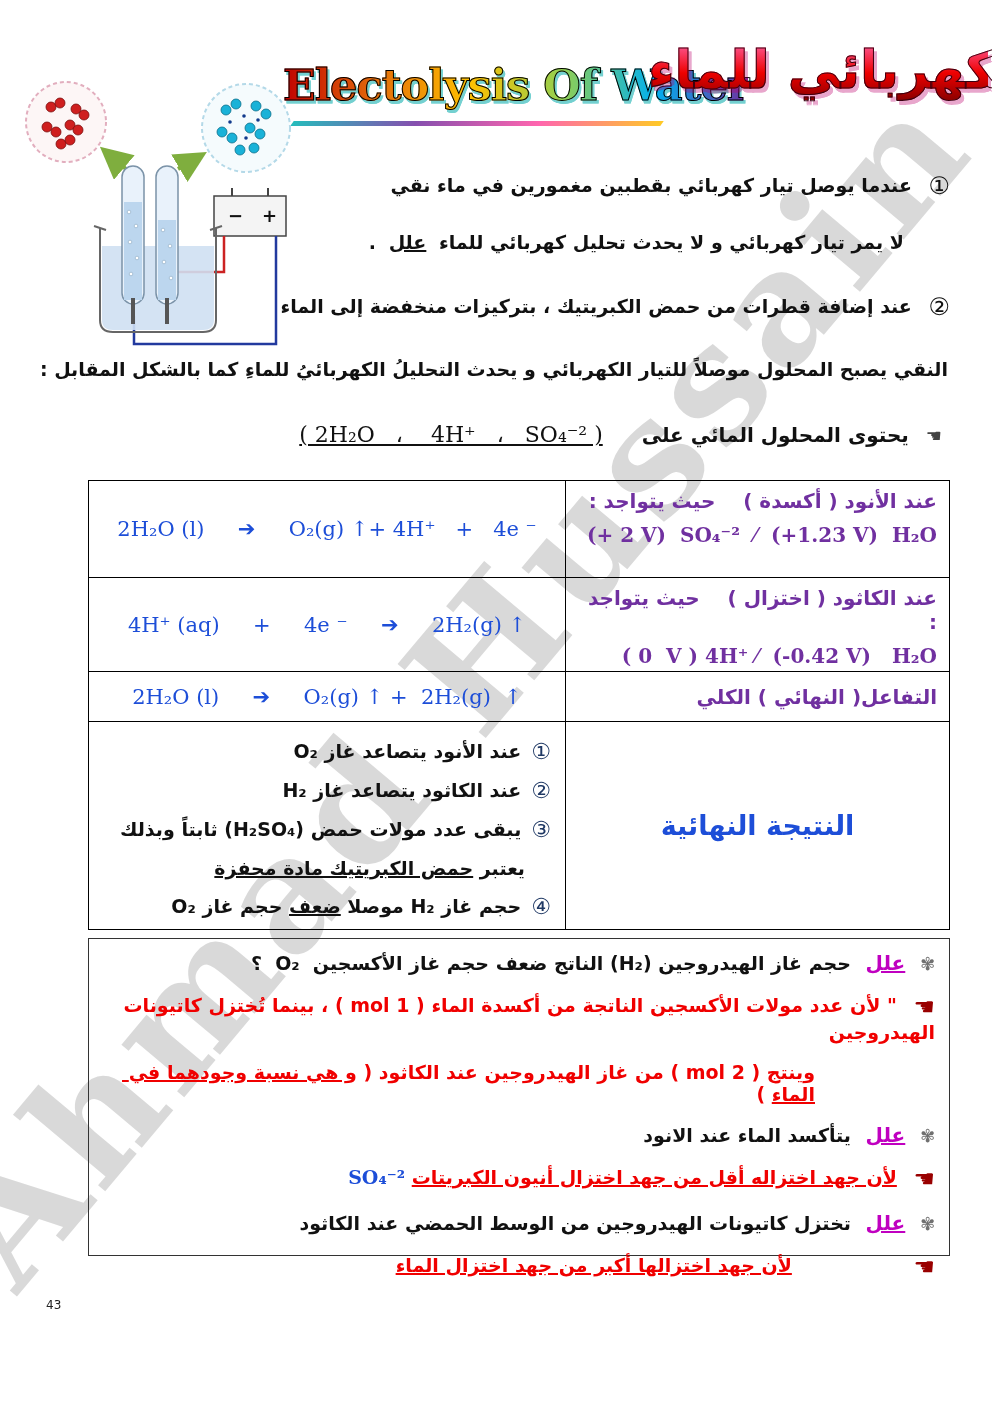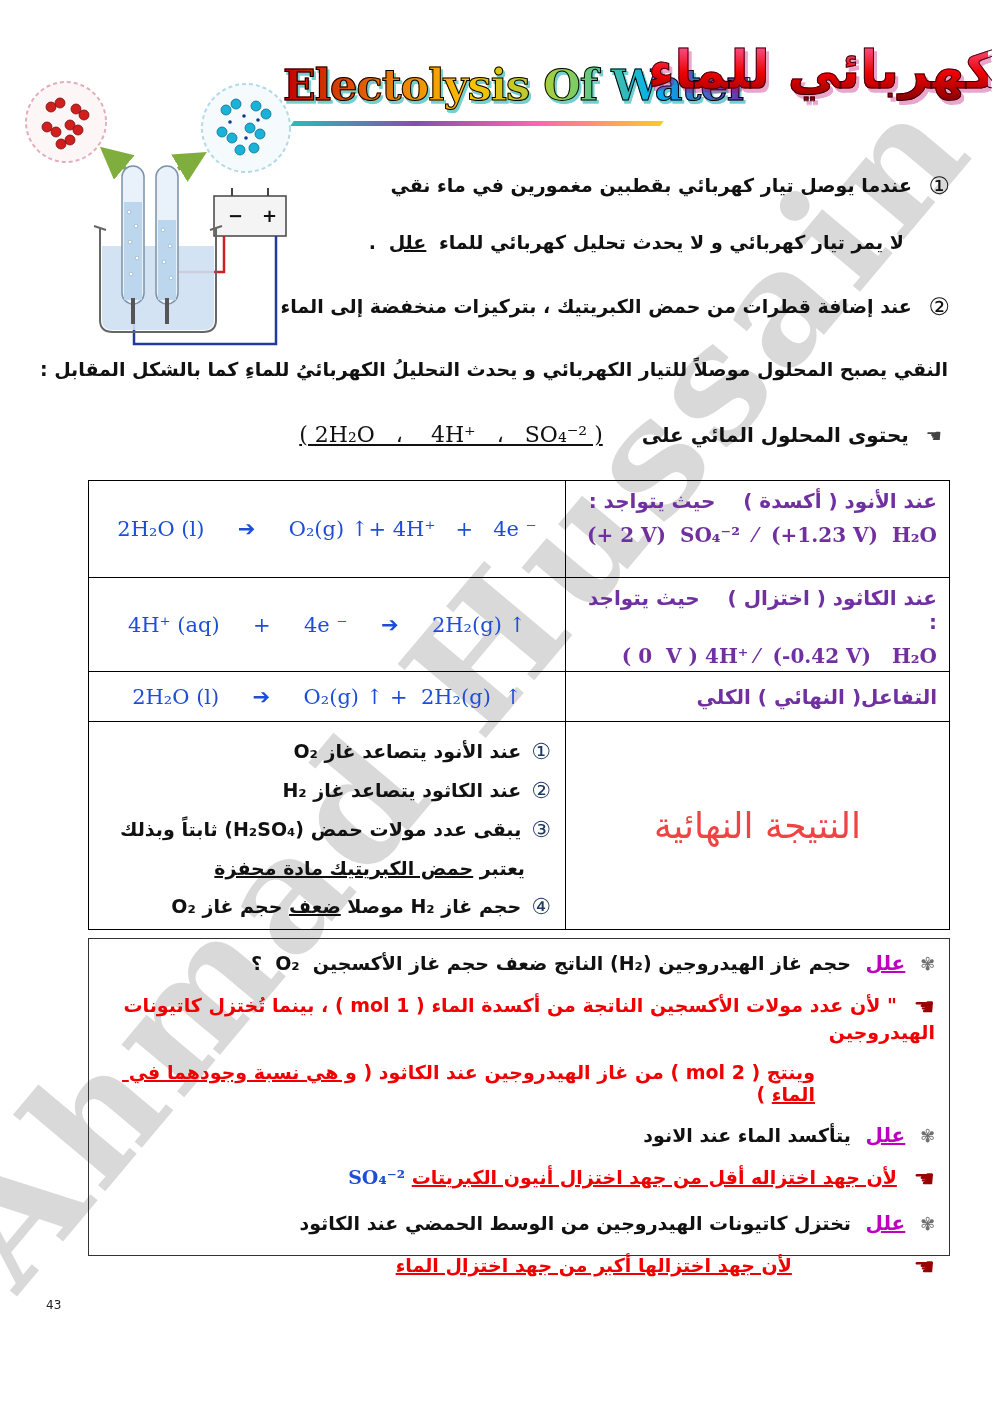--- a/index.html
+++ b/index.html
@@ -72,21 +72,21 @@
     color:#7030A0; font-weight:bold; font-size:20px; text-align:right; margin-top:10px;
     font-family:"DejaVu Serif","DejaVu Sans",serif;
   }
   .overall-cell { display:flex; align-items:center; }
   .results-cell { flex-direction:column; align-items:stretch; justify-content:flex-start; padding:10px 14px 0 8px; direction:rtl; }
   .res-line { font-size:19px; font-weight:bold; line-height:38px; text-align:right; white-space:nowrap; }
   .res-line.cont { margin-right:26px; }
   .res-num { color:#1F3864; font-size:22px; font-weight:normal; margin-left:10px; vertical-align:-1px; }
   .u { text-decoration:underline; text-decoration-thickness:1.5px; }
   .result-label-cell { display:flex; align-items:center; justify-content:center; }
-  .result-label { font-size:36px; font-weight:normal; color:#ef4444; }
+  .result-label { font-size:27px; font-weight:bold; color:#1d4ed8; }
 
   
   .qa-box { left:88px; top:938px; width:862px; height:318px; border:1.5px solid #333; direction:rtl; padding:12px 14px 8px 10px; }
   .qa-line { font-size:19px; font-weight:bold; margin-bottom:18px; white-space:nowrap; }
   .flower-icon { color:#707070; font-size:18px; margin-left:8px; }
   .alal-magenta { color:#C000C0; text-decoration:underline; text-decoration-thickness:2px; margin-left:8px; font-size:20px; }
   .hand-icon { color:#990000; font-size:24px; margin-left:10px; vertical-align:-3px; }
   .red { color:#F00000; }
   .qa-indent { margin-right:120px; }
   .gap-right { margin-right:105px; }

